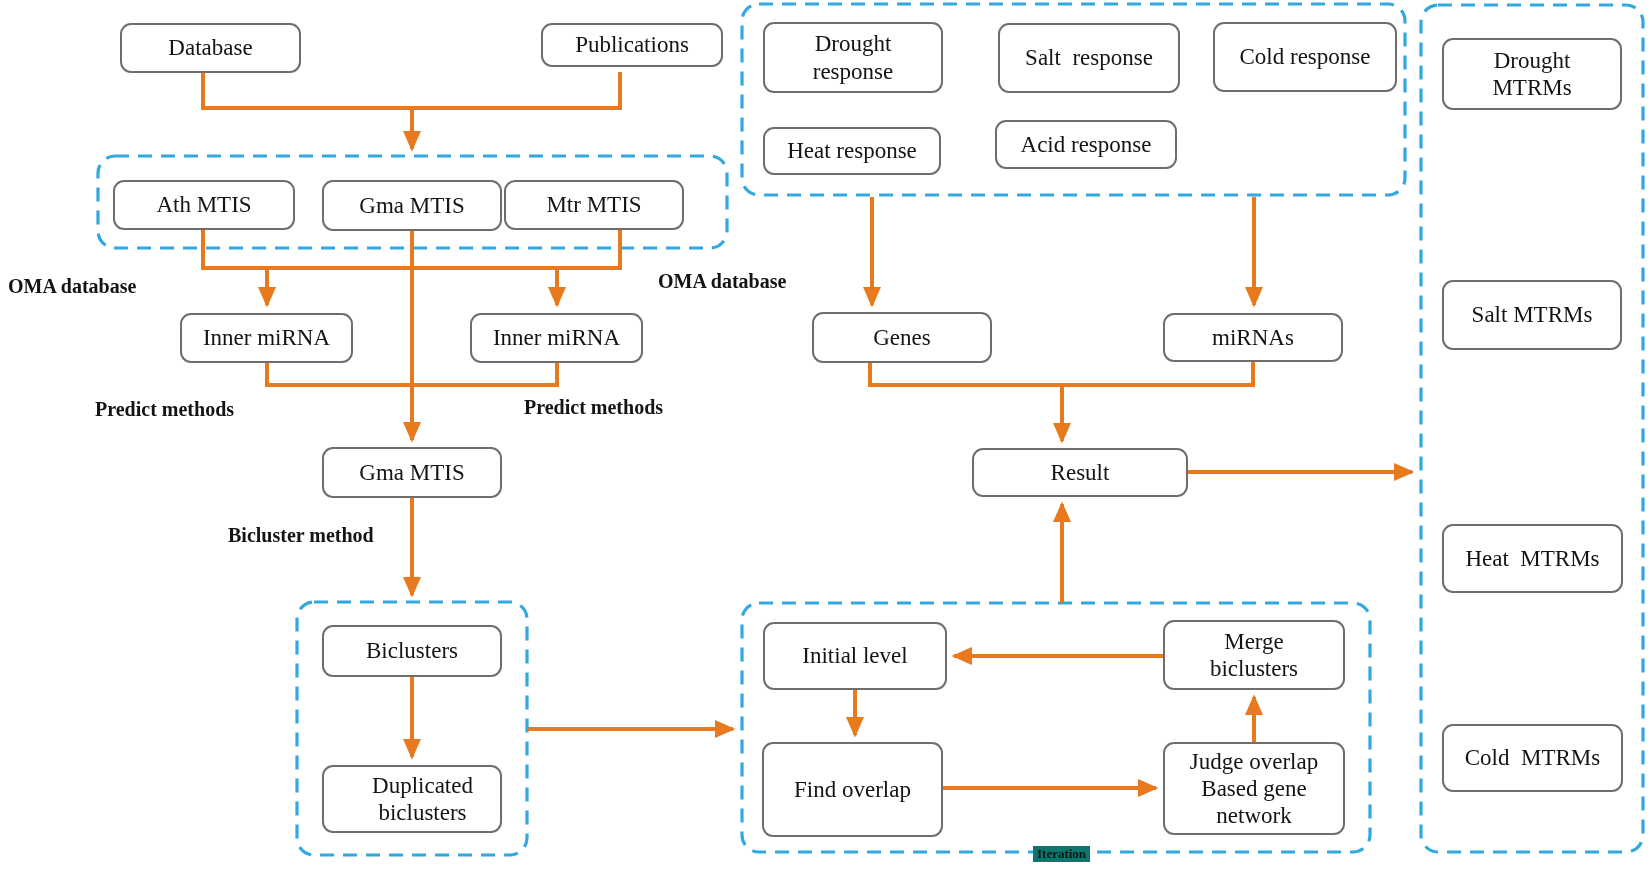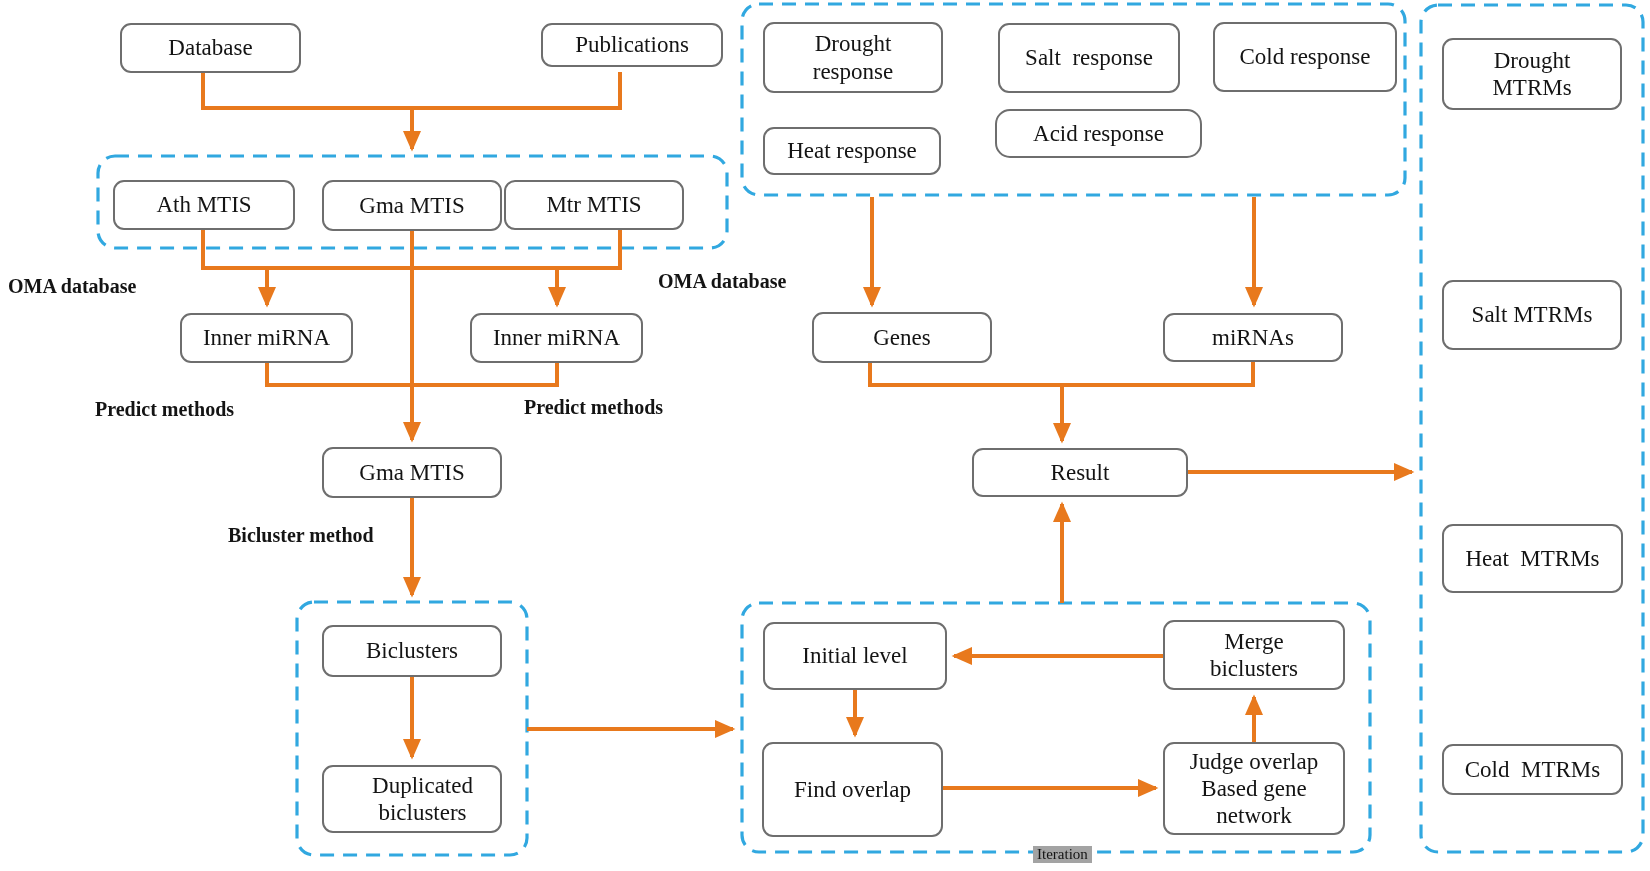--- a/index.html
+++ b/index.html
@@ -35,23 +35,23 @@
     box-sizing:border-box;
   }
   .side-label{
     position:absolute;
     font-size:20px;
     font-weight:700;
     white-space:pre;
   }
   .tiny-label{
     position:absolute;
-    font-size:15px;
-    font-weight:400;
-    background:#a3a3a3;
+    font-size:13px;
+    font-weight:700;
+    background:#0f766e;
     padding:0 4px;
   }
 </style>
 </head>
 <body>
 
 <div id="canvas">
 
   <svg id="wires" viewBox="0 0 1650 871">
     <defs>
@@ -105,39 +105,39 @@
   <div class="node" style="left:322px;top:447px;width:180px;height:51px;">Gma MTIS</div>
   <div class="node" style="left:322px;top:625px;width:180px;height:52px;">Biclusters</div>
   <div class="node" style="left:322px;top:765px;width:180px;height:68px;padding-left:21px;">Duplicated
 biclusters</div>
 
   <div class="node" style="left:763px;top:22px;width:180px;height:71px;">Drought
 response</div>
   <div class="node" style="left:998px;top:23px;width:182px;height:70px;">Salt  response</div>
   <div class="node" style="left:1213px;top:22px;width:184px;height:70px;">Cold response</div>
   <div class="node" style="left:763px;top:127px;width:178px;height:48px;">Heat response</div>
-  <div class="node" style="left:995px;top:109px;width:207px;height:49px;border-radius:15px;">Acid response</div>
+  <div class="node" style="left:995px;top:120px;width:182px;height:49px;">Acid response</div>
 
   <div class="node" style="left:812px;top:312px;width:180px;height:51px;">Genes</div>
   <div class="node" style="left:1163px;top:313px;width:180px;height:49px;">miRNAs</div>
   <div class="node" style="left:972px;top:448px;width:216px;height:49px;">Result</div>
 
   <div class="node" style="left:763px;top:622px;width:184px;height:68px;">Initial level</div>
   <div class="node" style="left:1163px;top:620px;width:182px;height:70px;">Merge
 biclusters</div>
   <div class="node" style="left:762px;top:742px;width:181px;height:95px;">Find overlap</div>
   <div class="node" style="left:1163px;top:742px;width:182px;height:93px;">Judge overlap
 Based gene
 network</div>
 
   <div class="node" style="left:1442px;top:38px;width:180px;height:72px;">Drought
 MTRMs</div>
   <div class="node" style="left:1442px;top:280px;width:180px;height:70px;">Salt MTRMs</div>
   <div class="node" style="left:1442px;top:524px;width:181px;height:69px;">Heat  MTRMs</div>
-  <div class="node" style="left:1442px;top:744px;width:181px;height:51px;">Cold  MTRMs</div>
+  <div class="node" style="left:1442px;top:724px;width:181px;height:68px;">Cold  MTRMs</div>
 
   <div class="side-label" style="left:8px;top:275px;">OMA database</div>
   <div class="side-label" style="left:658px;top:270px;">OMA database</div>
   <div class="side-label" style="left:95px;top:398px;">Predict methods</div>
   <div class="side-label" style="left:524px;top:396px;">Predict methods</div>
   <div class="side-label" style="left:228px;top:524px;">Bicluster method</div>
   <div class="tiny-label" style="left:1033px;top:846px;">Iteration</div>
 
 </div>
 

